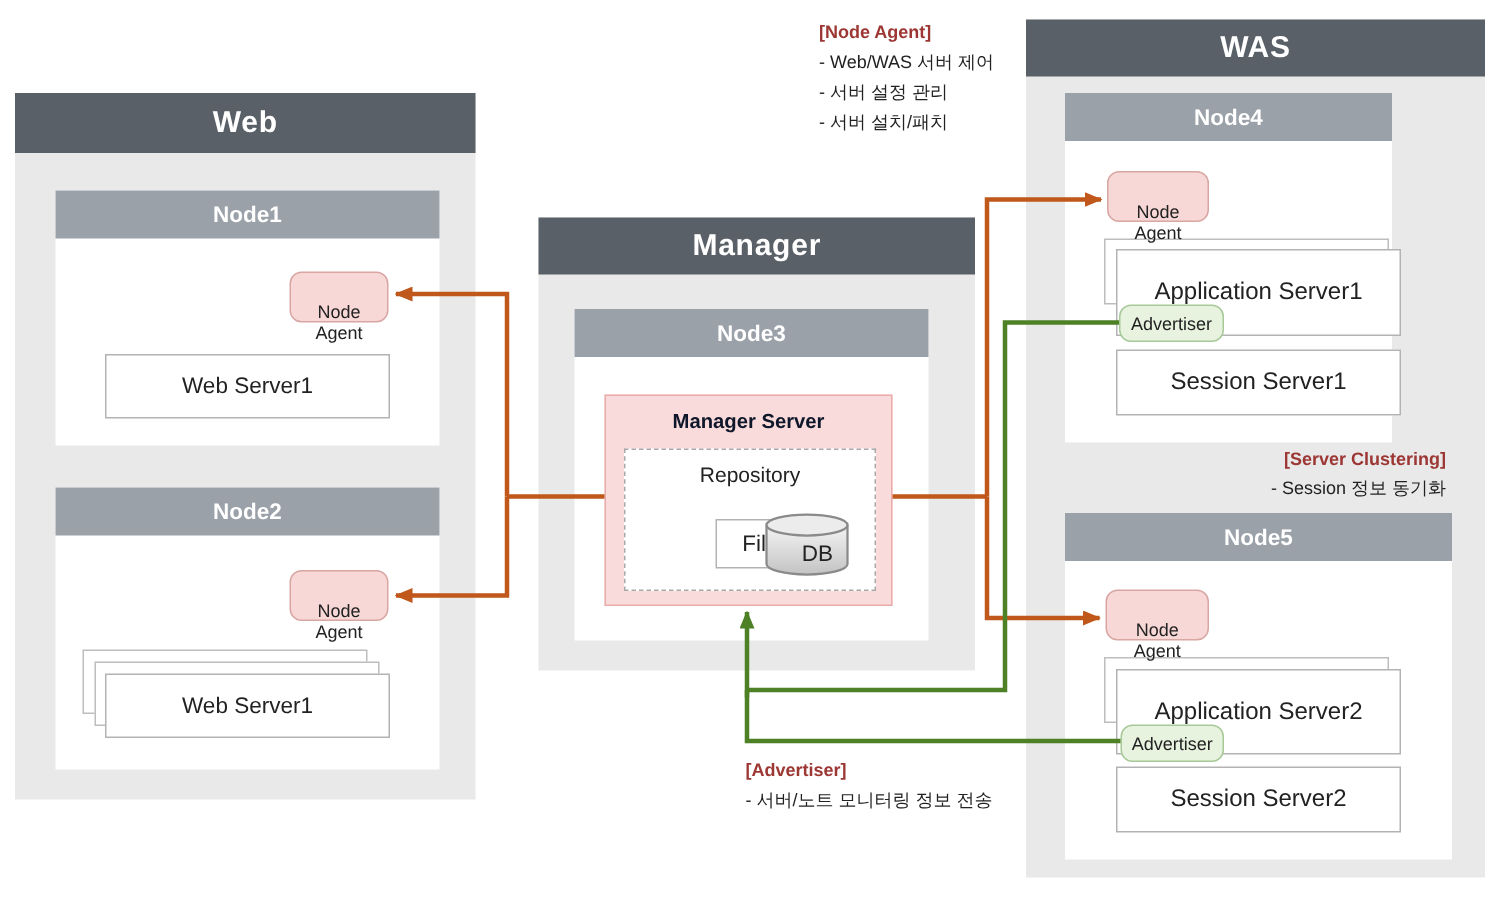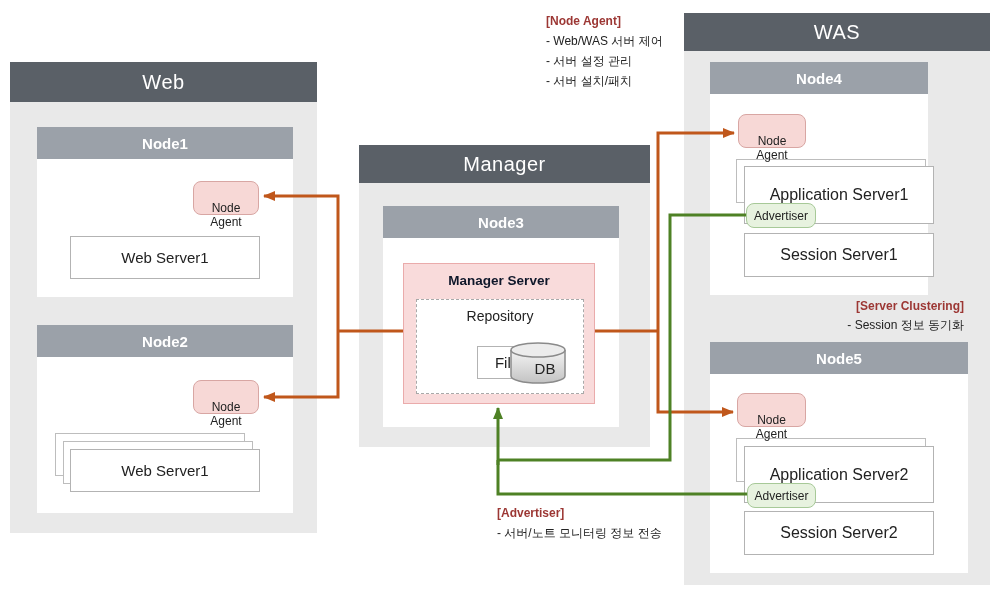--- a/index.html
+++ b/index.html
@@ -1,20 +1,20 @@
 <!DOCTYPE html>
 <html><head>
 <meta charset="utf-8">
 <style>
   html,body{margin:0;padding:0;background:#fff;}
   .canvas{position:relative;width:1000px;height:600px;background:#ffffff;
           font-family:"Liberation Sans","DejaVu Sans",sans-serif;color:#222;overflow:hidden;}
   .section{position:absolute;background:#e9e9e9;}
   .sec-header{position:absolute;left:0;top:0;right:0;height:40px;background:#5a6067;color:#fff;
-          display:flex;align-items:center;justify-content:center;font-size:20px;font-weight:normal;letter-spacing:.5px;}
+          display:flex;align-items:center;justify-content:center;font-size:20px;font-weight:bold;letter-spacing:.5px;}
   .node{position:absolute;background:#ffffff;}
   .node-header{position:absolute;left:0;top:0;right:0;height:32px;background:#9ba1a9;color:#fff;
           display:flex;align-items:center;justify-content:center;font-size:15px;font-weight:bold;}
   .agent{position:absolute;box-sizing:border-box;background:#f7d8d6;border:1px solid #d8a6a3;border-radius:8px;
           font-size:12px;line-height:14px;text-align:center;padding-top:19px;z-index:3;}
   .srv{position:absolute;box-sizing:border-box;background:#fff;border:1px solid #b3b3b3;
           display:flex;align-items:center;justify-content:center;font-size:15px;z-index:2;}
   .srv.big{font-size:16px;}
   .layer{position:absolute;box-sizing:border-box;background:#fff;border:1px solid #bdbdbd;z-index:1;}
   .adv{position:absolute;box-sizing:border-box;background:#e7f2df;border:1px solid #a7c998;border-radius:8px;

